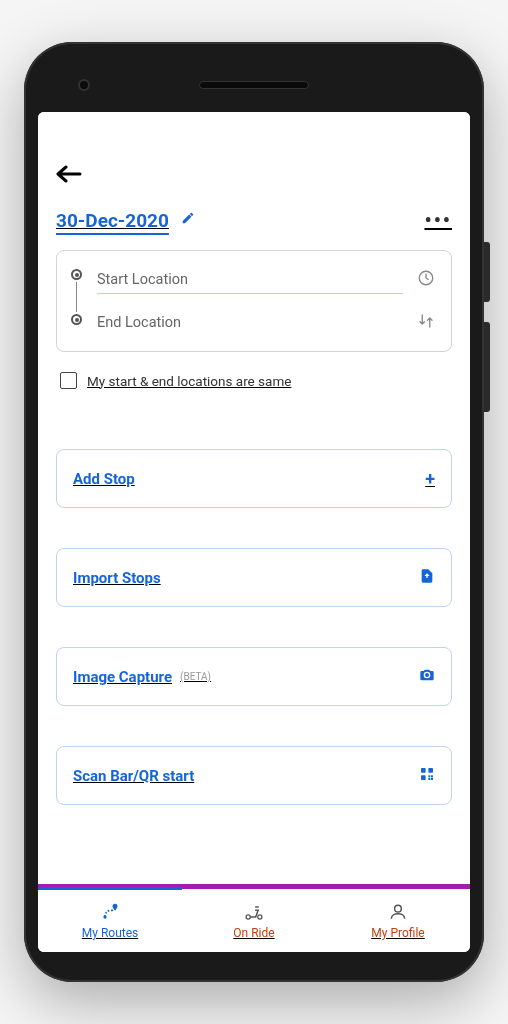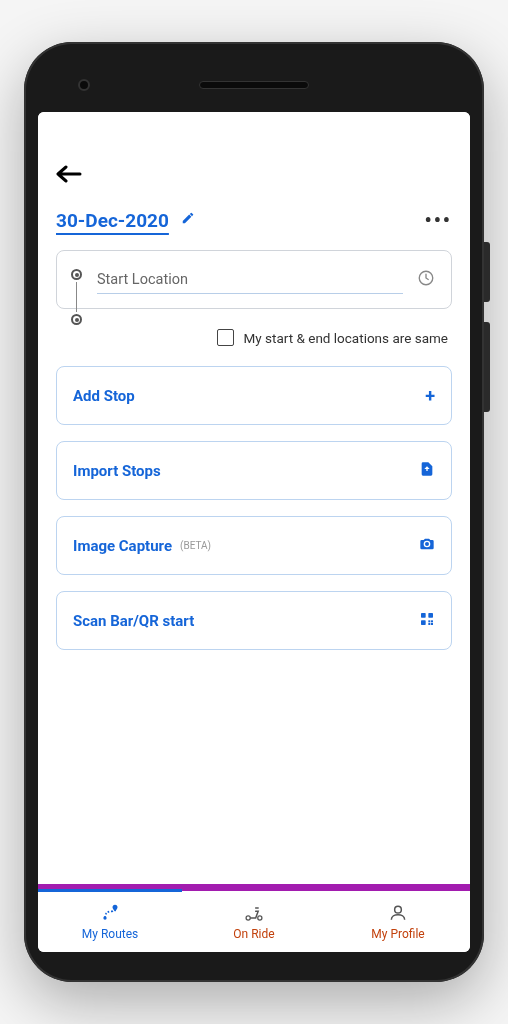--- a/index.html
+++ b/index.html
@@ -54,20 +54,21 @@
     border: 1px solid #333;
   }
   .screen {
     background: #fff;
     height: 840px;
     border-radius: 6px;
     overflow: hidden;
     display: flex;
     flex-direction: column;
     position: relative;
+    text-decoration: underline;
   }
   .status-bar {
     height: 40px;
     background: #fff;
   }
   .app-content {
     flex: 1;
     padding: 0 18px;
     overflow-y: auto;
   }
@@ -172,21 +173,20 @@
     cursor: pointer;
     width: 22px;
     text-align: center;
   }
   .swap-icon svg { width: 18px; height: 18px; }
   .checkbox-row {
     display: flex;
     align-items: center;
     gap: 10px;
     padding: 4px 4px 20px 4px;
-    justify-content: flex-end;
   }
   .checkbox {
     width: 17px;
     height: 17px;
     border: 1.8px solid #444;
     border-radius: 2px;
     cursor: pointer;
   }
   .checkbox-label {
     font-size: 13.5px;
@@ -194,20 +194,21 @@
   }
   .action-card {
     border: 1px solid #bcd4f0;
     border-radius: 8px;
     padding: 18px 16px;
     margin-bottom: 16px;
     display: flex;
     align-items: center;
     justify-content: space-between;
     cursor: pointer;
+    margin-top: 40px;
   }
   .action-label {
     color: #1565d8;
     font-weight: 700;
     font-size: 15px;
     display: flex;
     align-items: center;
     gap: 8px;
   }
   .beta-tag {
@@ -217,21 +218,21 @@
     text-align: right;
   }
   .action-icon {
     color: #1565d8;
     font-size: 18px;
     font-weight: bold;
   }
   .action-icon svg { width: 16px; height: 16px; }
   .bottom-nav {
     height: 68px;
-    border-top: 7px solid #a21caf;
+    border-top: 5px solid #a21caf;
     display: flex;
     position: relative;
     background: #fff;
   }
   .nav-indicator {
     position: absolute;
     top: -2px;
     left: 0;
     width: 33.33%;
     height: 3px;
@@ -310,20 +311,30 @@
             <div class="loc-underline"></div>
           </div>
           <span class="loc-action-icon">
             <svg width="18" height="18" viewBox="0 0 24 24">
                 <circle cx="12" cy="12" r="9" stroke="#888" stroke-width="1.8" fill="none"></circle>
                 <path d="M12 7v5l3 2" stroke="#888" stroke-width="1.8" fill="none" stroke-linecap="round"></path>
               </svg>
           </span>
         </div>
 
+        <div class="loc-row">
+          <div class="loc-input-wrap">
+            <input class="loc-input" placeholder="End Location" style="">
+          </div>
+          <span class="loc-action-icon swap-icon">
+            <svg viewBox="0 0 24 24">
+                <path d="M7 4v12m0 0l-3-3m3 3l3-3M17 20V8m0 0l-3 3m3-3l3 3" stroke="#888" stroke-width="1.8" fill="none" stroke-linecap="round" stroke-linejoin="round"></path>
+              </svg>
+          </span>
+        </div>
       </div>
 
       <div class="checkbox-row">
         <div class="checkbox"></div>
         <span class="checkbox-label">My start &amp; end locations are same</span>
       </div>
 
       <div class="action-card">
         <span class="action-label">Add Stop</span>
         <span class="action-icon">+</span>

